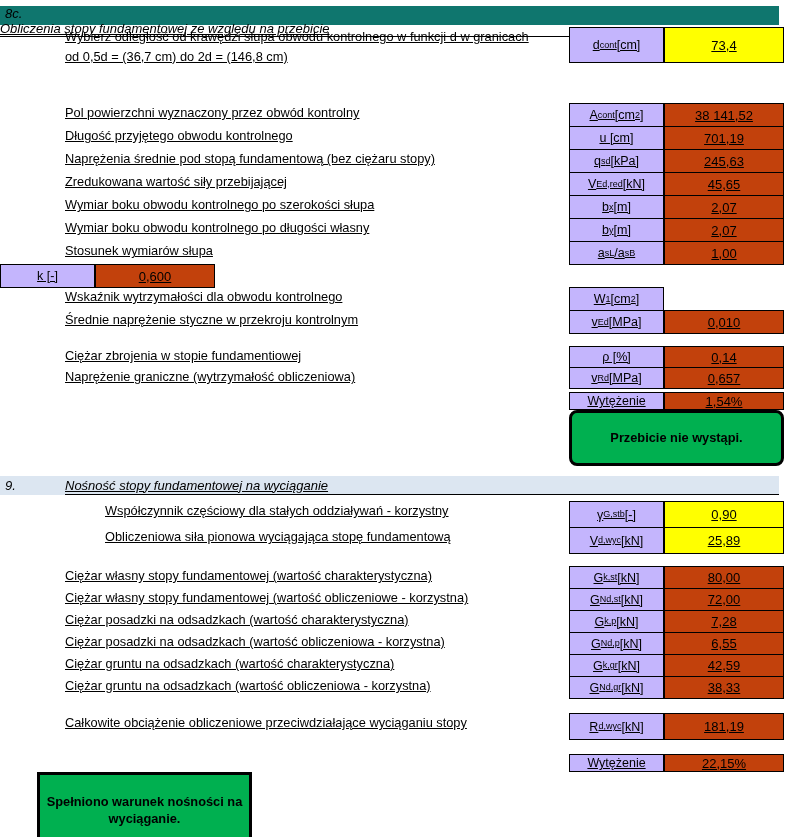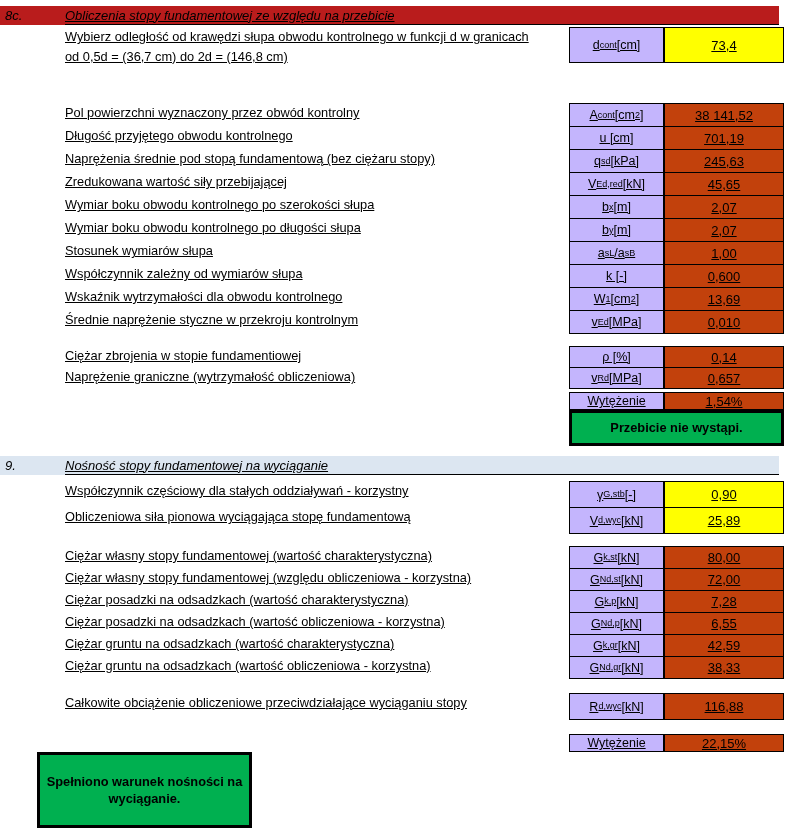--- a/index.html
+++ b/index.html
@@ -3,21 +3,21 @@
 <meta charset="utf-8">
 <style>
   * { box-sizing: border-box; margin: 0; padding: 0; }
   html, body { width: 787px; height: 837px; background: #ffffff; overflow: hidden; }
   body { font-family: "Liberation Sans", sans-serif; color: #000; }
 
   .sheet { position: relative; width: 787px; height: 837px; background: #fff; }
 
   
   .band { width: 779px; height: 19px; display: flex; align-items: stretch; }
-  .band.punching { background: #b91c1c; margin-top: 6px; }
+  .band.punching { background: #0f766e; margin-top: 6px; flex-direction: column; }
   .band.pullout  { background: #DCE6F1; margin-top: 10px; }
   .band .sec-id { width: 65px; padding-left: 5px; font-style: italic; font-size: 13px;
                   display: flex; align-items: center; }
   .band .sec-title { flex: 1; font-style: italic; font-size: 13px;
                      border-bottom: 1px solid #000; display: flex; align-items: center; text-decoration: underline; }
 
   
   .row { display: flex; align-items: flex-start; text-decoration: underline; }
   .rowlabel { flex: 1; margin-left: 65px; font-size: 12.8px; line-height: 1.55;
               padding-right: 8px; }
@@ -38,30 +38,30 @@
   .r22 { height: 22px; }
   .r23 { height: 23px; }
   .r27 { height: 27px; }
   .r18 { height: 18px; }
 
   .joined .row + .row { margin-top: -1px; }
 
   .block-b  { margin-top: 28px; }
   .block-c  { margin-top: 12px; }
   .util-1   { margin-top: 3px; }
-  .inputs-9 { margin-top: 6px; }
+  .inputs-9 { margin-top: 6px; padding-left: 40px; }
   .block-g  { margin-top: 12px; }
   .row-r    { margin-top: 14px; }
   .util-2   { margin-top: 14px; }
 
   .result { margin-left: 569px; width: 215px; background: #00B050;
             border: 3px solid #000; display: flex; align-items: center;
             justify-content: center; text-align: center;
             font-weight: bold; font-size: 12.8px; line-height: 1.35; padding: 1px 3px; }
-  .result.one { height: 36px; }
+  .result.one { height: 56px; border-radius: 8px; }
   .result.two { height: 76px; margin-left: 37px; }
 </style>
 </head>
 <body>
 
 <div class="sheet">
 
   <div class="band punching">
     <div class="sec-id">8c.</div>
     <div class="sec-title">Obliczenia stopy fundamentowej ze względu na przebicie</div>
@@ -105,45 +105,43 @@
       </div>
     </div>
     <div class="row r24">
       <div class="rowlabel">Wymiar boku obwodu kontrolnego po szerokości słupa</div>
       <div class="cellpair">
         <div class="cell sym">b<sub>x</sub> [m]</div>
         <div class="cell val">2,07</div>
       </div>
     </div>
     <div class="row r24">
-      <div class="rowlabel">Wymiar boku obwodu kontrolnego po długości słupa</div>
+      <div class="rowlabel">Wymiar boku obwodu kontrolnego po długości własny</div>
       <div class="cellpair">
         <div class="cell sym">b<sub>y</sub> [m]</div>
         <div class="cell val">2,07</div>
       </div>
     </div>
     <div class="row r24">
       <div class="rowlabel">Stosunek wymiarów słupa</div>
       <div class="cellpair">
         <div class="cell sym">a<sub>sL</sub>/a<sub>sB</sub></div>
         <div class="cell val">1,00</div>
       </div>
     </div>
     <div class="row r24">
-      <div class="rowlabel">Współczynnik zależny od wymiarów słupa</div>
       <div class="cellpair">
         <div class="cell sym">k [-]</div>
         <div class="cell val">0,600</div>
       </div>
     </div>
     <div class="row r24">
       <div class="rowlabel">Wskaźnik wytrzymałości dla obwodu kontrolnego</div>
       <div class="cellpair">
         <div class="cell sym">W<sub>1</sub> [cm<sup>2</sup>]</div>
-        <div class="cell val">13,69</div>
       </div>
     </div>
     <div class="row r24">
       <div class="rowlabel">Średnie naprężenie styczne w przekroju kontrolnym</div>
       <div class="cellpair">
         <div class="cell sym">v<sub>Ed</sub> [MPa]</div>
         <div class="cell val">0,010</div>
       </div>
     </div>
   </div>
@@ -199,21 +197,21 @@
 
   <div class="block-g joined">
     <div class="row r23">
       <div class="rowlabel">Ciężar własny stopy fundamentowej (wartość charakterystyczna)</div>
       <div class="cellpair">
         <div class="cell sym">G<sub>k,st</sub> [kN]</div>
         <div class="cell val">80,00</div>
       </div>
     </div>
     <div class="row r23">
-      <div class="rowlabel">Ciężar własny stopy fundamentowej (względu obliczeniowa - korzystna)</div>
+      <div class="rowlabel">Ciężar własny stopy fundamentowej (wartość obliczeniowe - korzystna)</div>
       <div class="cellpair">
         <div class="cell sym">G<sup>N</sup><sub>d,st</sub> [kN]</div>
         <div class="cell val">72,00</div>
       </div>
     </div>
     <div class="row r23">
       <div class="rowlabel">Ciężar posadzki na odsadzkach (wartość charakterystyczna)</div>
       <div class="cellpair">
         <div class="cell sym">G<sub>k,p</sub> [kN]</div>
         <div class="cell val">7,28</div>
@@ -239,21 +237,21 @@
         <div class="cell sym">G<sup>N</sup><sub>d,gr</sub> [kN]</div>
         <div class="cell val">38,33</div>
       </div>
     </div>
   </div>
 
   <div class="row r27 row-r">
     <div class="rowlabel">Całkowite obciążenie obliczeniowe przeciwdziałające wyciąganiu stopy</div>
     <div class="cellpair">
       <div class="cell sym">R<sub>d,wyc</sub> [kN]</div>
-      <div class="cell val">116,88</div>
+      <div class="cell val">181,19</div>
     </div>
   </div>
 
   <div class="row r18 util-2">
     <div class="rowlabel"></div>
     <div class="cellpair">
       <div class="cell sym">Wytężenie</div>
       <div class="cell val">22,15%</div>
     </div>
   </div>

